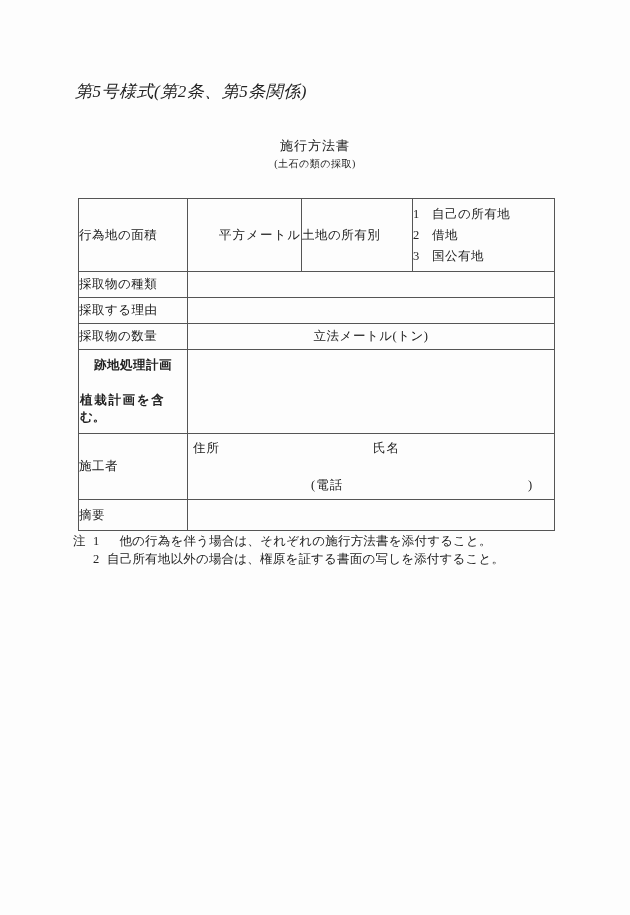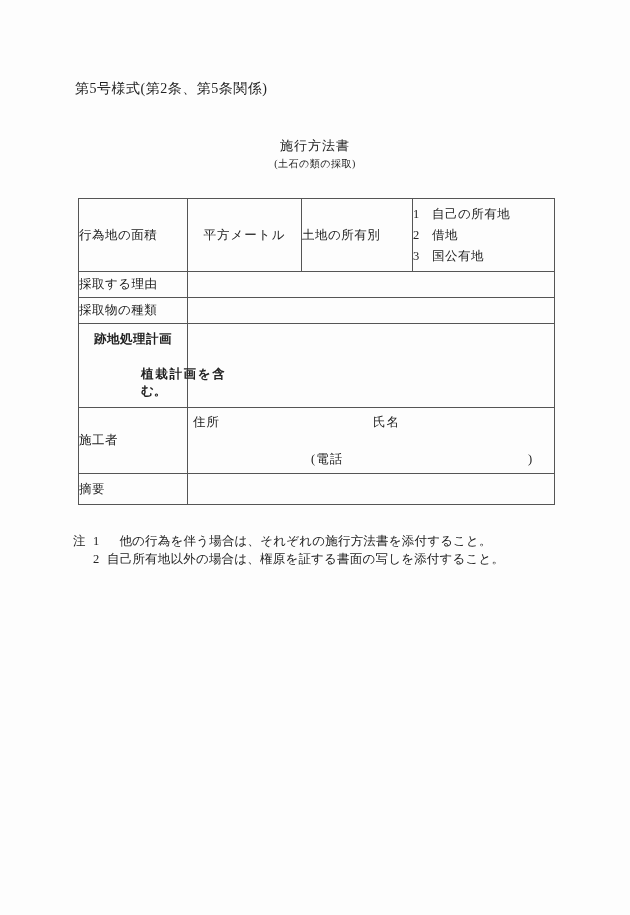--- a/index.html
+++ b/index.html
@@ -17,23 +17,24 @@
   }
   .page {
     position: absolute;
     inset: 0;
     background: #fdfdfd;
   }
   .form-number {
     position: absolute;
     left: 75px;
     top: 80px;
-    font-size: 14px;
+    font-size: 17px;
     letter-spacing: 0.5px;
     white-space: nowrap;
+    font-style: italic;
   }
   .doc-title {
     position: absolute;
     left: 0;
     top: 137px;
     width: 100%;
     text-align: center;
     font-size: 13px;
     letter-spacing: 1px;
   }
@@ -60,21 +61,21 @@
     padding: 0;
     vertical-align: middle;
     line-height: 1.35;
   }
   td.label-cell {
     text-align: left;
     letter-spacing: 0.5px;
   }
   td.unit-cell {
     vertical-align: bottom;
-    text-align: center;
+    text-align: right;
     padding-bottom: 11px;
     letter-spacing: 1px;
   }
   td.options-cell {
     vertical-align: middle;
     padding: 2px 4px 2px 4px;
   }
   .option-row {
     display: flex;
     align-items: flex-start;
@@ -95,26 +96,25 @@
     vertical-align: top;
     padding: 7px 2px 0 2px;
     font-weight: bold;
   }
   .plan-line1 {
     text-align: center;
     letter-spacing: 0.5px;
   }
   .plan-line2 {
     margin-top: 18px;
-    margin-left: 15px;
+    margin-left: 1px;
     width: 6.7em;
     text-align: justify;
     text-align-last: left;
     text-justify: inter-ideograph;
-    padding-left: 47px;
   }
   td.contractor-cell {
     position: relative;
     margin-left: 16px;
   }
   .abs-label {
     position: absolute;
     white-space: nowrap;
     letter-spacing: 1px;
   }
@@ -169,29 +169,33 @@
             <span class="option-label">借地</span>
           </div>
           <div class="option-row">
             <span class="option-num">3</span>
             <span class="option-label">国公有地</span>
           </div>
         </td>
       </tr>
 
       <tr style="height:26px">
+        <td class="label-cell">採取物の種類</td>
+        <td colspan="3"></td>
+      </tr>
+
+      <tr style="height:26px">
         <td class="label-cell">採取する理由</td>
         <td colspan="3"></td>
       </tr>
 
       <tr style="height:26px">
-        <td class="label-cell">採取物の種類</td>
-        <td colspan="3"></td>
-      </tr>
-
+        <td class="label-cell">採取物の数量</td>
+        <td colspan="3" class="quantity-cell">立法メートル(トン)</td>
+      </tr>
 
       <tr style="height:84px">
         <td class="plan-label-cell">
           <div class="plan-line1">跡地処理計画</div>
           <div class="plan-line2">植栽計画を含む。</div>
         </td>
         <td colspan="3"></td>
       </tr>
 
       <tr style="height:66px">

